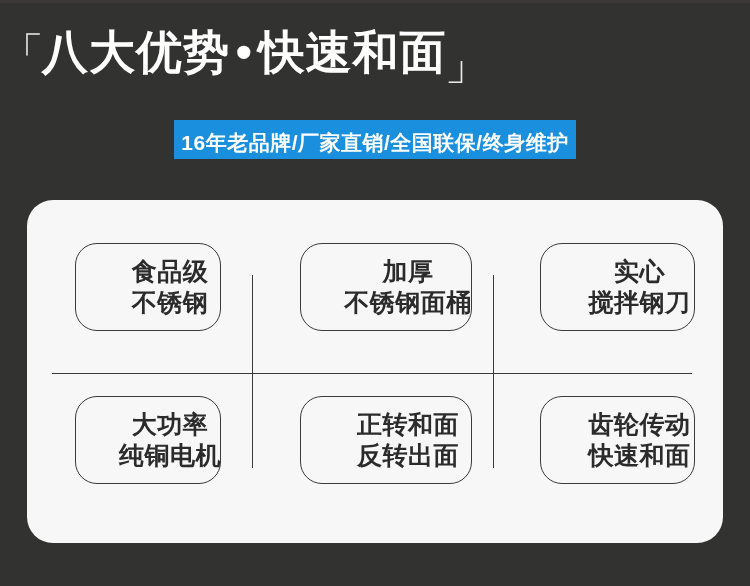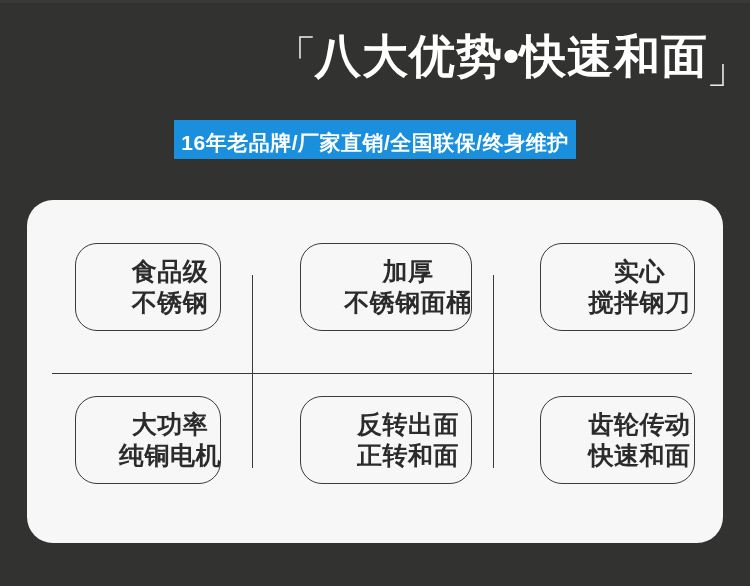--- a/index.html
+++ b/index.html
@@ -34,24 +34,25 @@
     position: absolute;
     top: 0; left: 0;
     width: 750px;
     height: 190px;
   }
   .title-row {
     position: absolute;
     top: 33px;
     left: 0;
     width: 750px;
-    text-align: right;
+    text-align: left;
     white-space: nowrap;
     color: #ffffff;
     line-height: 1;
+    font-family: Liberation Mono, monospace;
   }
   .bracket {
     display: inline-block;
     font-size: 44px;
     font-weight: 400;
     color: #e9e9e9;
     vertical-align: top;
     position: relative;
     top: 2px;
     letter-spacing: 0;
@@ -193,22 +194,22 @@
         <div class="line">实心</div>
         <div class="line">搅拌钢刀</div>
       </div>
 
       <div class="card c3">
         <div class="line">大功率</div>
         <div class="line">纯铜电机</div>
       </div>
 
       <div class="card c4">
+        <div class="line">正转和面</div>
         <div class="line">反转出面</div>
-        <div class="line">正转和面</div>
       </div>
 
       <div class="card c5">
         <div class="line">齿轮传动</div>
         <div class="line">快速和面</div>
       </div>
 
     </div>
   </div>
 

